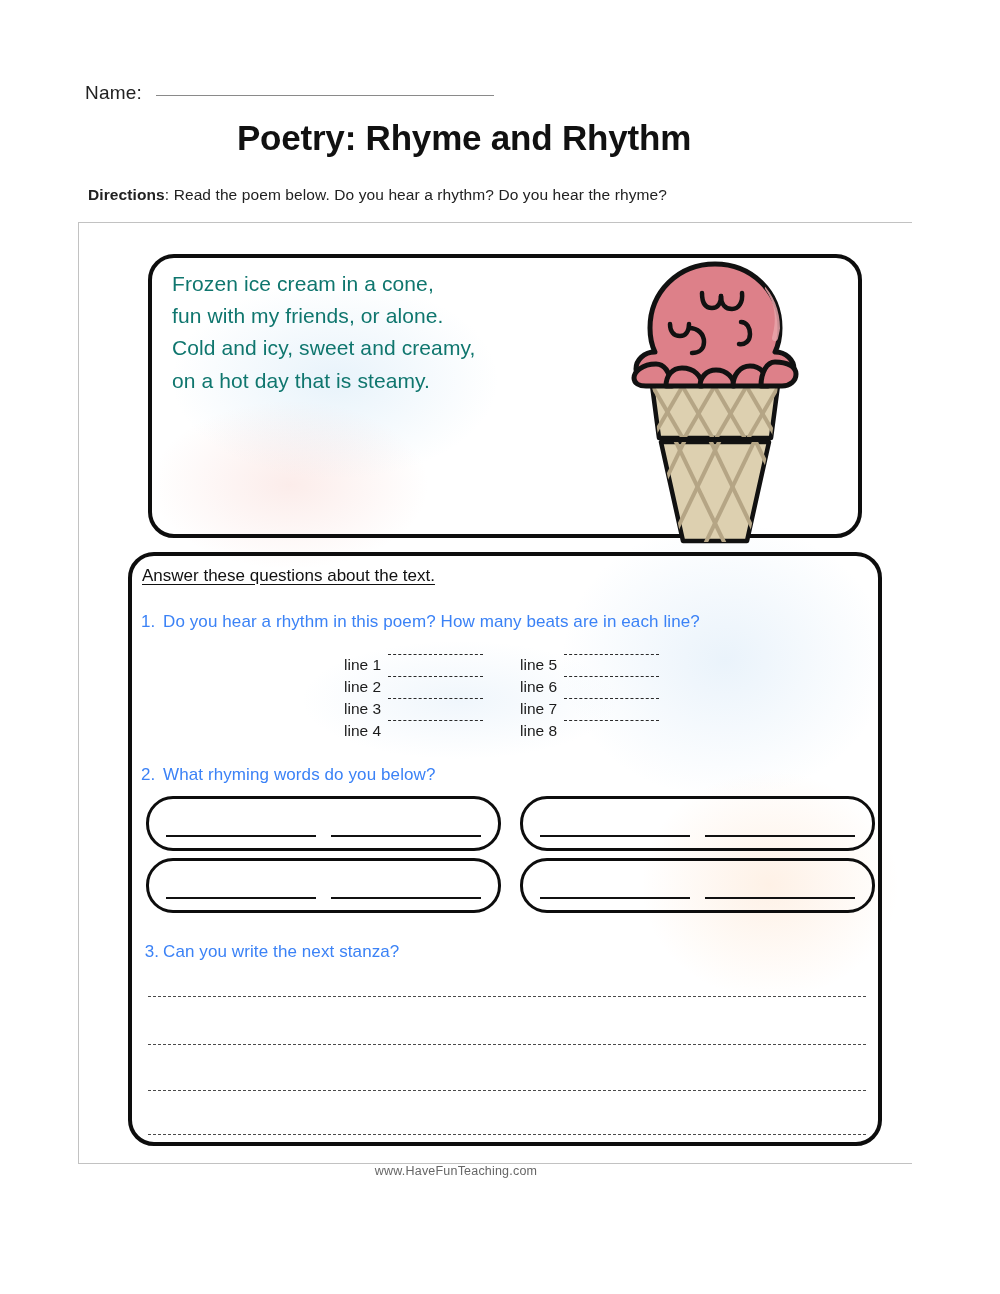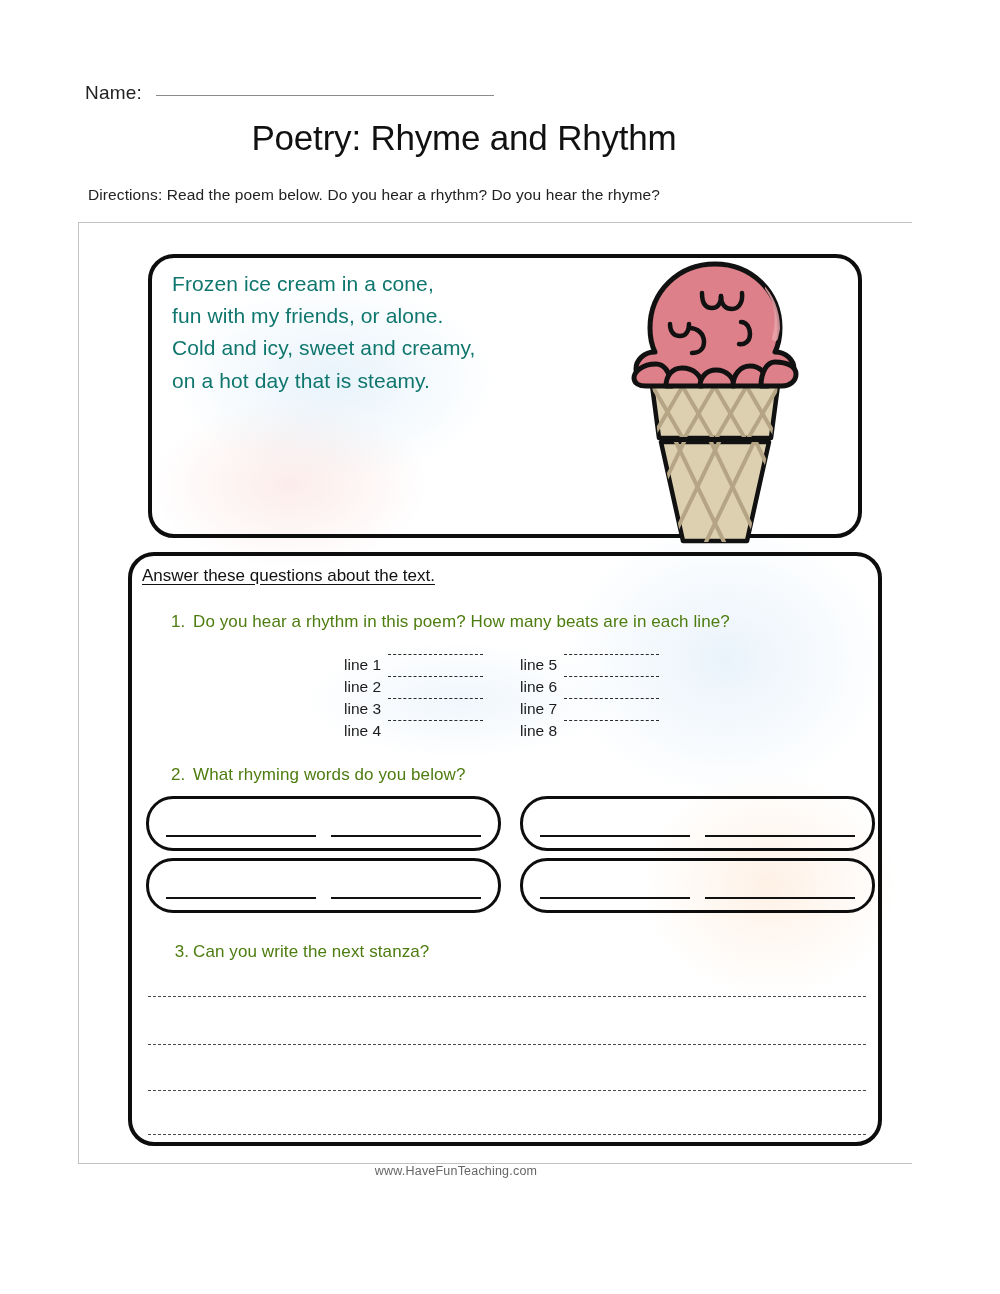--- a/index.html
+++ b/index.html
@@ -54,34 +54,34 @@
     border-bottom: 1.6px solid #8a8a8a;
     position: relative;
     top: -3px;
   }
 
   .title {
     position: absolute;
     left: 0; right: 0; top: 118px;
     text-align: center;
     font-size: 35px;
-    font-weight: normal;
+    font-weight: bold;
     letter-spacing: -0.2px;
     color: #111;
     padding-left: 16px;
   }
 
   .directions {
     position: absolute;
     left: 88px; top: 186px;
     font-size: 15.5px;
     color: #222;
     letter-spacing: .1px;
   }
-  .directions b { font-weight: normal; }
+  .directions b { font-weight: bold; }
 
   
   .outer-frame {
     position: absolute;
     left: 78px; top: 222px;
     width: 846px; height: 942px;
     border: 1.5px solid #c2c2c2;
     box-sizing: border-box;
     background: transparent;
   }
@@ -132,24 +132,23 @@
     font-size: 17px;
     font-weight: normal;
     color: #111;
     text-decoration: underline;
     text-underline-offset: 3px;
   }
 
   .q-item {
     position: absolute;
     font-size: 17px;
-    color: #4d7c0f;
+    color: #3b82f6;
     letter-spacing: .1px;
     white-space: nowrap;
-    margin-left: 30px;
   }
   .q1 { left: 141px; top: 612px; }
   .q2 { left: 141px; top: 765px; }
   .q3 { left: 141px; top: 942px; text-align: center; }
   .q-num { display: inline-block; width: 22px; }
 
   
   .beats-grid {
     position: absolute;
     left: 344px; top: 656px;

